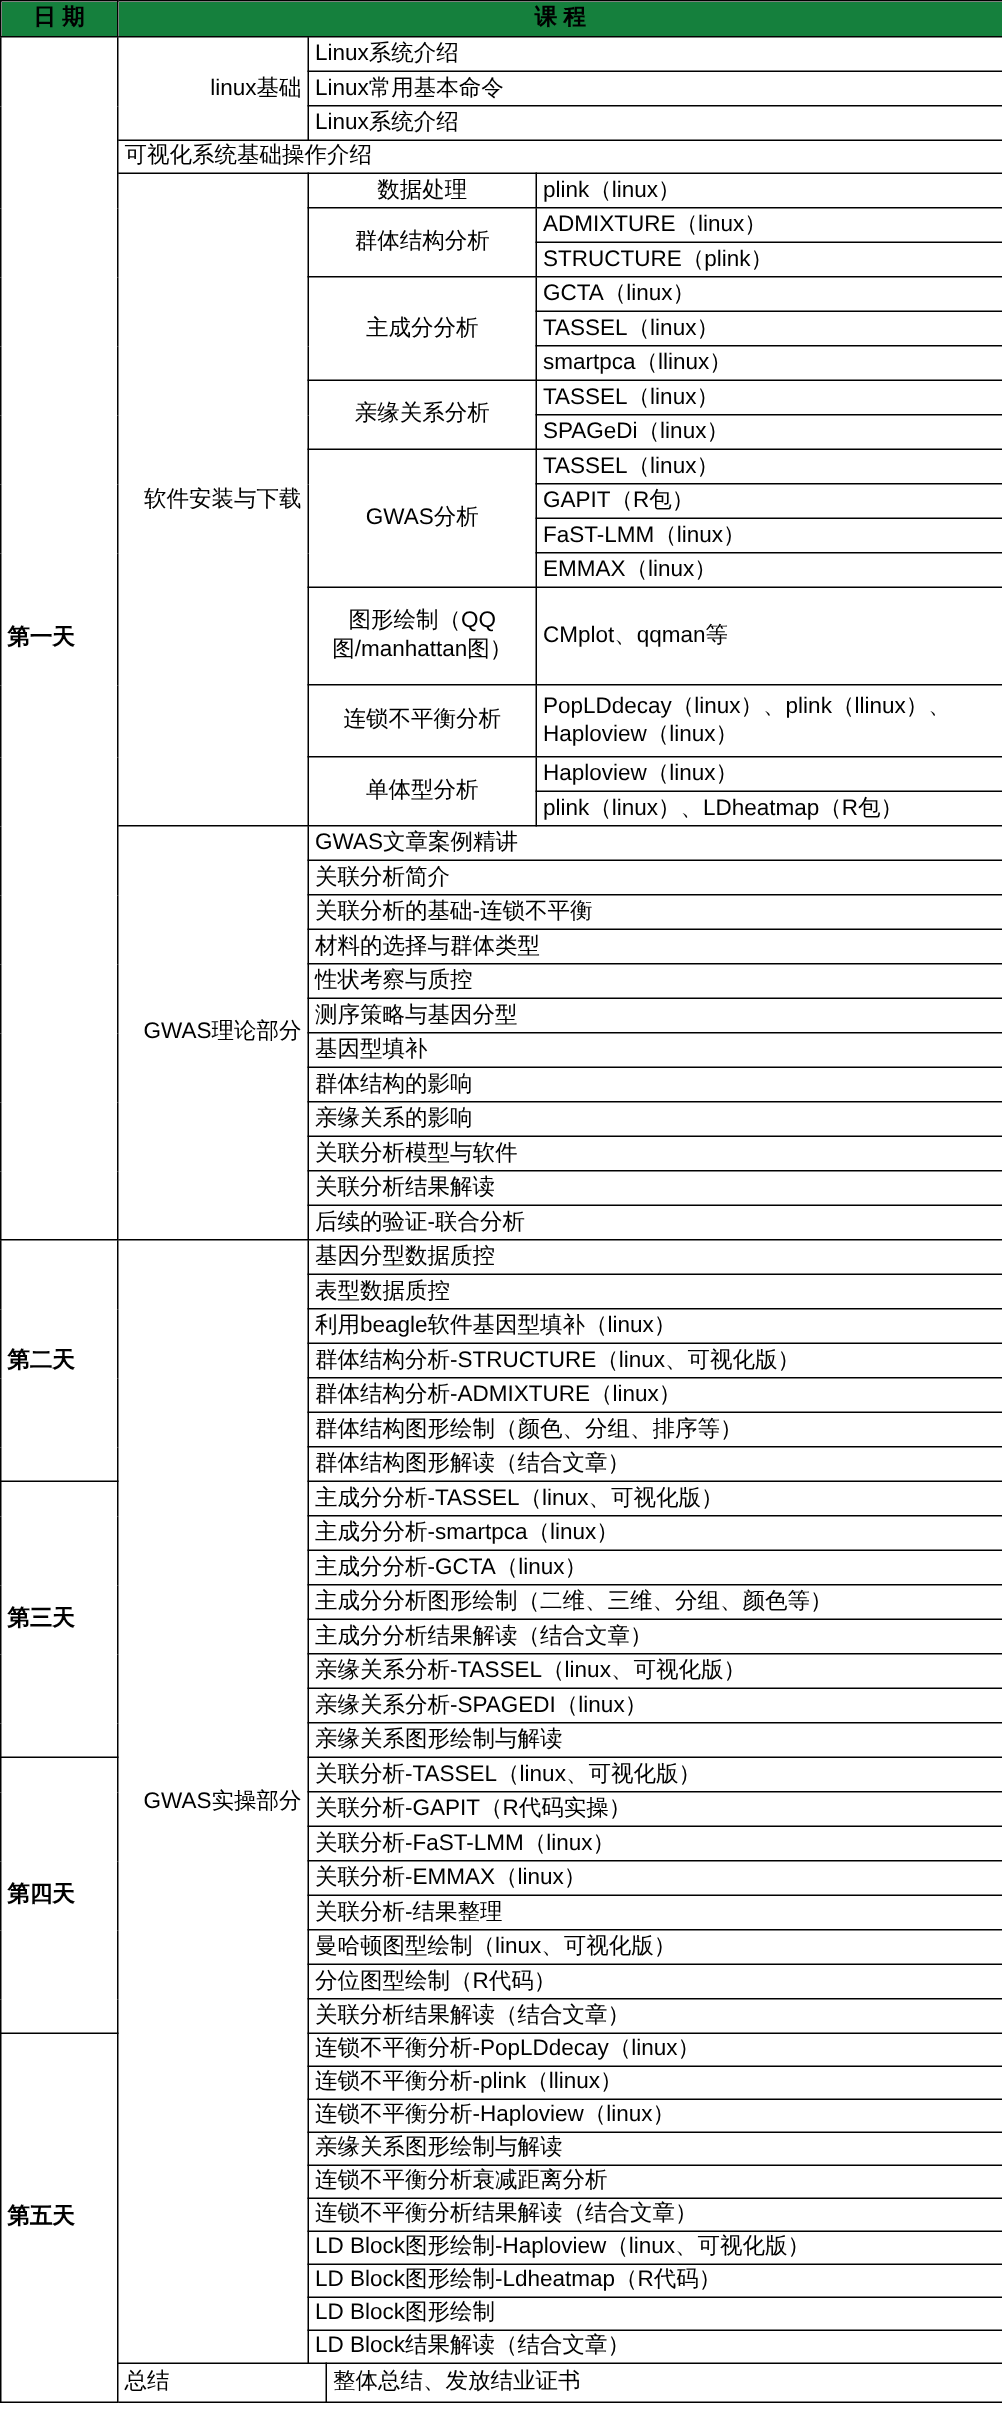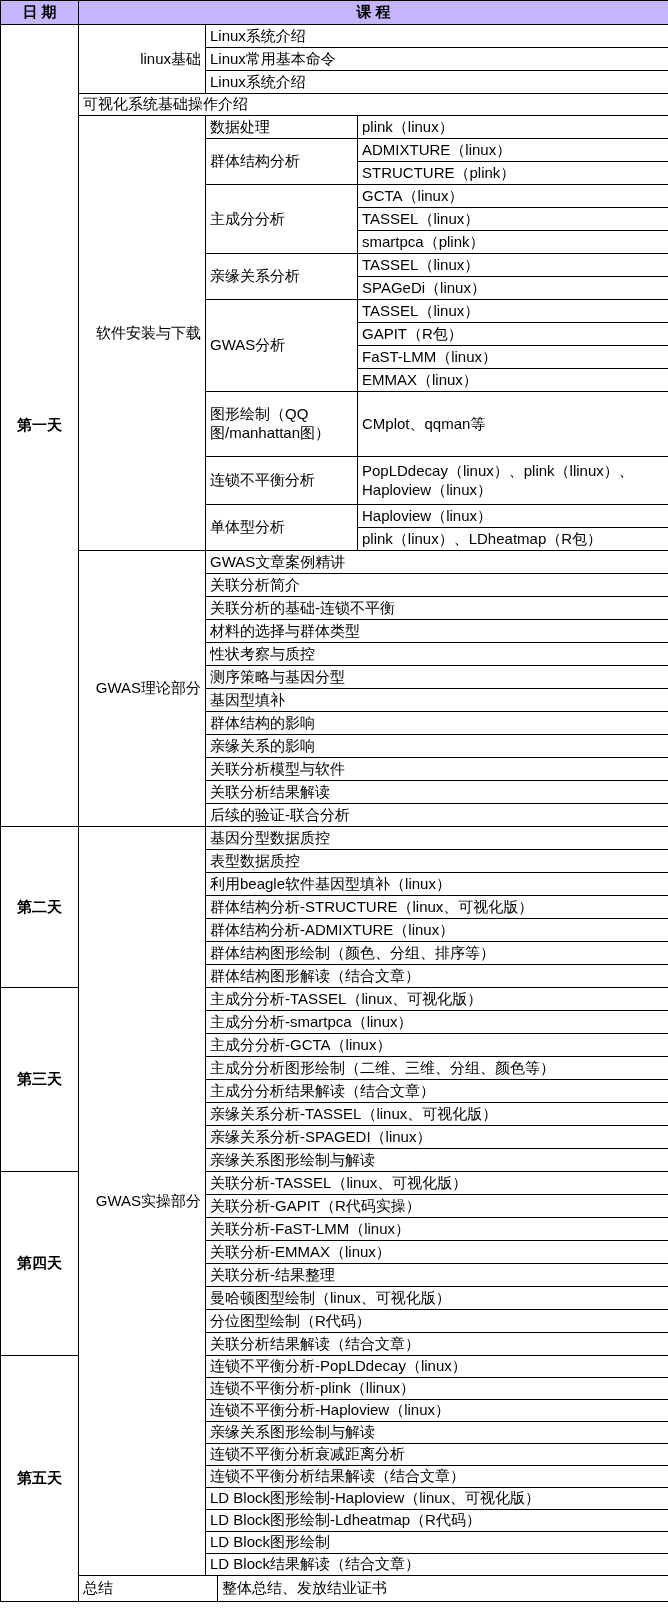--- a/index.html
+++ b/index.html
@@ -5,24 +5,24 @@
   html,body{margin:0;padding:0;background:#fff;}
   body{width:668px;font-family:"Liberation Sans","DejaVu Sans",sans-serif;color:#000;}
   table{border-collapse:collapse;table-layout:fixed;width:668px;}
   td,th{border:1px solid #000;font-size:15px;line-height:1.25;vertical-align:middle;
         padding:1px 4px;overflow:hidden;word-break:break-word;}
   tr.r{height:23px;}
   tr.r22{height:22px;}
   tr.tall65{height:65px;}
   tr.tall48{height:48px;}
   tr.sum{height:26px;}
-  th.hdr{background:#c4b5fd;font-weight:bold;text-align:center;height:21px;padding:1px 2px;}
-  td.day{font-weight:bold;text-align:center;}
+  th.hdr{background:#15803d;font-weight:bold;text-align:center;height:21px;padding:1px 2px;}
+  td.day{font-weight:bold;}
   td.sec{text-align:right;}
-  td.cat{text-align:left;}
+  td.cat{text-align:center;}
   td.item{text-align:left;}
   td.center{text-align:left;}
 </style>
 </head>
 <body>
 
 <table>
   <colgroup>
     <col style="width:78px">
       <col style="width:127px">
@@ -66,21 +66,21 @@
         <td class="item">STRUCTURE（plink）</td>
       </tr>
   <tr class="r">
     <td class="cat" colspan="2" rowspan="3">主成分分析</td>
     <td class="item">GCTA（linux）</td>
   </tr>
   <tr class="r">
         <td class="item">TASSEL（linux）</td>
       </tr>
   <tr class="r">
-        <td class="item">smartpca（plink）</td>
+        <td class="item">smartpca（llinux）</td>
       </tr>
   <tr class="r">
     <td class="cat" colspan="2" rowspan="2">亲缘关系分析</td>
     <td class="item">TASSEL（linux）</td>
   </tr>
   <tr class="r">
         <td class="item">SPAGeDi（linux）</td>
       </tr>
   <tr class="r">
     <td class="cat" colspan="2" rowspan="4">GWAS分析</td>

